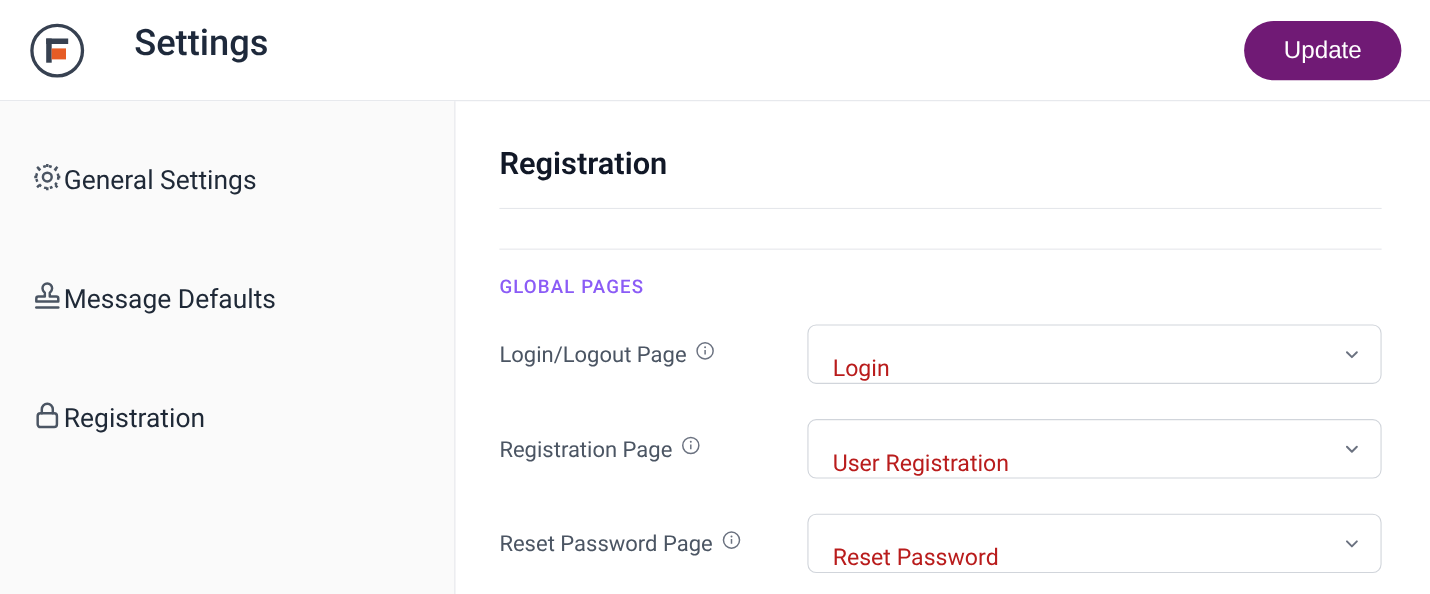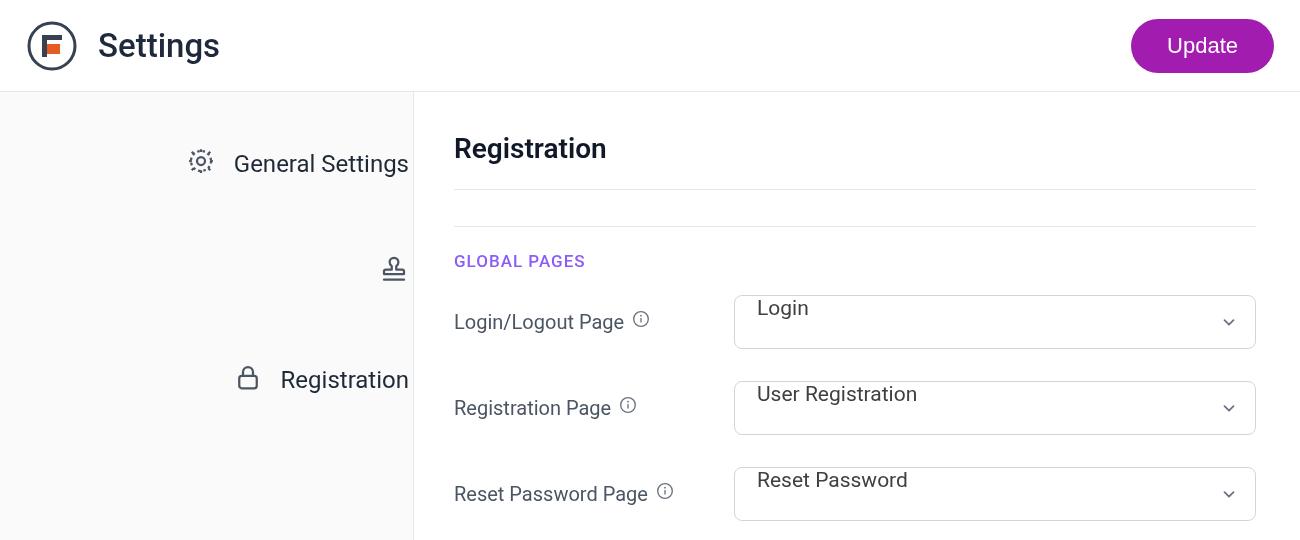--- a/index.html
+++ b/index.html
@@ -16,34 +16,33 @@
     .app-header {
       display: flex;
       align-items: center;
       justify-content: space-between;
       padding: 14px 26px;
       border-bottom: 1px solid #e5e7eb;
       height: 92px;
     }
     .header-left {
       display: flex;
-      align-items: center;
-      gap: 20px;
+      gap: 44px;
     }
     .logo {
       width: 52px;
       height: 52px;
     }
     .page-title {
       font-size: 33px;
       font-weight: 500;
       color: #1e293b;
     }
     .update-btn {
-      background: #a21caf;
+      background: #701a75;
       color: #fff;
       border: none;
       border-radius: 999px;
       font-size: 22px;
       font-weight: 500;
       padding: 14px 36px;
       cursor: pointer;
       text-align: right;
     }
 
@@ -57,27 +56,25 @@
     .sidebar {
       width: 414px;
       background: #fafafa;
       border-right: 1px solid #e5e7eb;
       padding-top: 44px;
       padding-left: 24px;
     }
     .sidebar-item {
       display: flex;
       align-items: center;
-      gap: 18px;
       padding: 10px 4px;
       margin-bottom: 52px;
       font-size: 24px;
       color: #1f2937;
       cursor: pointer;
-      justify-content: flex-end;
     }
     .sidebar-item svg {
       width: 30px;
       height: 30px;
       flex-shrink: 0;
     }
 
     
     .main {
       flex: 1;
@@ -134,23 +131,23 @@
       position: relative;
     }
     .select {
       width: 100%;
       height: 54px;
       border: 1px solid #d1d5db;
       border-radius: 8px;
       background: #fff;
       padding: 0 48px 0 22px;
       font-size: 21px;
-      color: #404040;
-      display: flex;
-      align-items: flex-start;
+      color: #b91c1c;
+      display: flex;
+      align-items: flex-end;
       cursor: pointer;
     }
     .chevron {
       position: absolute;
       right: 18px;
       top: 50%;
       transform: translateY(-50%);
       width: 18px;
       height: 18px;
       pointer-events: none;
@@ -189,20 +186,21 @@
       <span>General Settings</span>
     </div>
 
     <div class="sidebar-item">
       <span>
         <svg viewBox="0 0 24 24" fill="none" stroke="#4b5563" stroke-width="1.8" stroke-linecap="round" stroke-linejoin="round">
           <path d="M12 3a3.5 3.5 0 0 1 3.5 3.5c0 1.4-.7 2.6-1.7 3.3v2.7h4.7c1 0 1.5.8 1.5 1.5v2H4v-2c0-.7.5-1.5 1.5-1.5h4.7V9.8c-1-.7-1.7-1.9-1.7-3.3A3.5 3.5 0 0 1 12 3z"></path>
           <line x1="4" y1="20.5" x2="20" y2="20.5"></line>
         </svg>
       </span>
+      <span>Message Defaults</span>
     </div>
 
     <div class="sidebar-item">
       <span>
         <svg viewBox="0 0 24 24" fill="none" stroke="#4b5563" stroke-width="1.8" stroke-linecap="round" stroke-linejoin="round">
           <rect x="5" y="11" width="14" height="10" rx="2"></rect>
           <path d="M8 11V8a4 4 0 0 1 8 0v3"></path>
         </svg>
       </span>
       <span>Registration</span>

